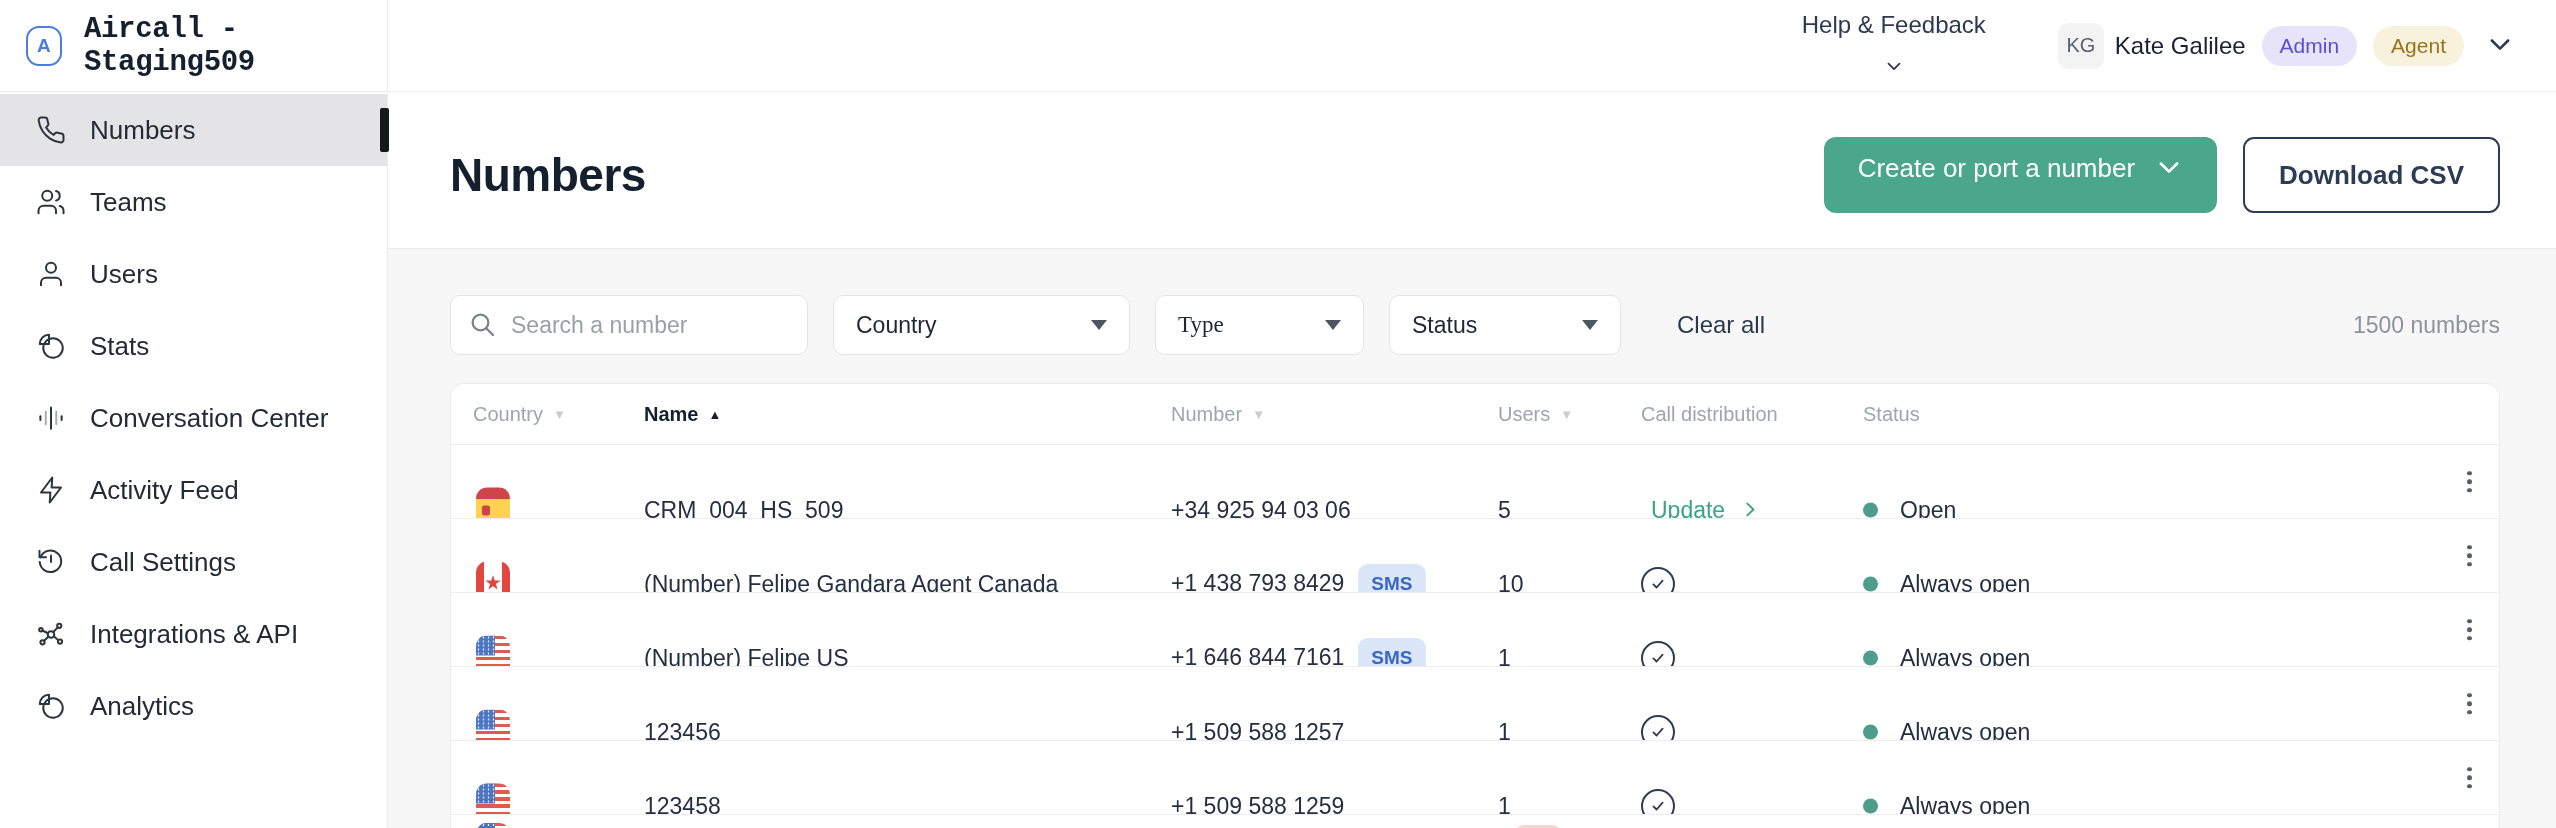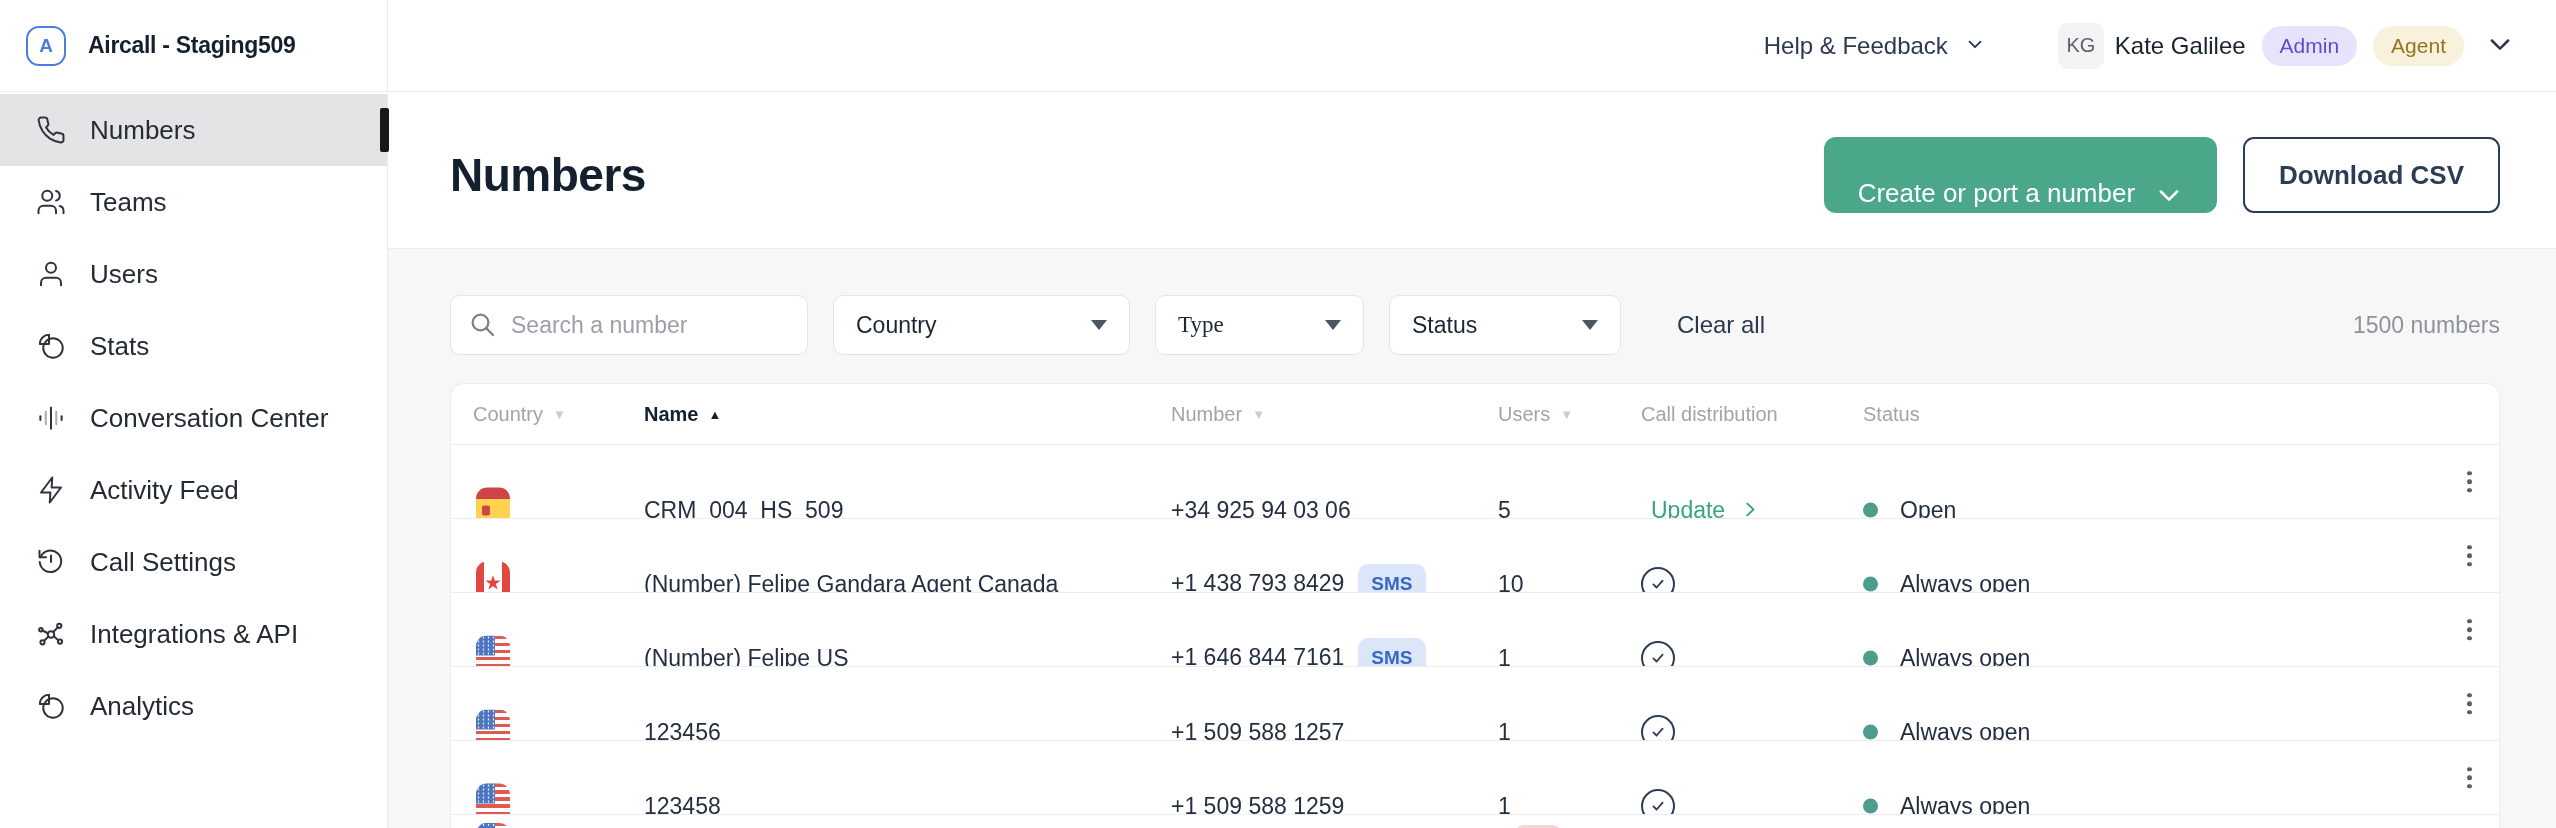--- a/index.html
+++ b/index.html
@@ -12,51 +12,51 @@
   .app { display:flex; width:2556px; height:828px; overflow:hidden; }
 
   
   .sidebar { width:388px; flex:0 0 388px; border-right:1px solid #ebebee; background:#fff; }
   .logo-row { height:92px; display:flex; align-items:center; padding-left:26px; border-bottom:1px solid #ebebee; }
   .logo-badge {
     width:40px; height:40px; border:2.5px solid var(--logo-blue,#4c7ce0); border-radius:13px;
     display:flex; align-items:center; justify-content:center;
     color:var(--logo-blue,#4c7ce0); font-size:19px; font-weight:600;
   }
-  .logo-title { margin-left:22px; font-size:23px; font-weight:700; color:#15202f; letter-spacing:-0.3px; }
+  .logo-title { margin-left:22px; font-size:29px; font-weight:700; color:#15202f; letter-spacing:-0.3px;font-family:Liberation Mono, monospace; }
 
   .nav { padding-top:2px; }
   .nav-item { position:relative; height:72px; display:flex; align-items:center; cursor:pointer; }
   .nav-item.active { background:#e4e4e6; }
   .active-bar { position:absolute; right:-2px; top:14px; width:9px; height:44px; background:#17181a; border-radius:2px; }
   .nav-icon { width:30px; height:30px; margin-left:36px; display:flex; align-items:center; justify-content:center; }
   .nav-icon svg { width:30px; height:30px; stroke:#2f343c; fill:none; stroke-width:1.6; stroke-linecap:round; stroke-linejoin:round; }
   .nav-label { margin-left:24px; font-size:26px; color:#242b36; }
 
   
   .main { flex:1; display:flex; flex-direction:column; }
   .topbar { height:92px; flex:0 0 92px; display:flex; align-items:center; justify-content:flex-end; padding-right:42px; border-bottom:1px solid #ebebee; background:#fff; }
-  .help { display:flex; align-items:center; gap:16px; cursor:pointer; }
+  .help { display:flex; align-items:center; gap:16px; cursor:pointer;flex-direction:column; }
   .help-label { font-size:24px; color:#2c3950; }
   .chev-sm svg { width:22px; height:22px; stroke:#2c3950; fill:none; stroke-width:2; stroke-linecap:round; stroke-linejoin:round; }
   .account { display:flex; align-items:center; margin-left:72px; cursor:pointer; }
   .avatar { width:46px; height:46px; border-radius:10px; background:#f3f3f4; color:#5a6270; font-size:20px; display:flex; align-items:center; justify-content:center; }
   .user-name { margin-left:11px; font-size:24px; font-weight:500; color:#19222f; }
   .role-badge { margin-left:16px; padding:8px 18px; border-radius:999px; font-size:21px; }
   .role-admin { background:var(--admin-bg,#e7e3fa); color:var(--admin-fg,#5a4fd0); }
   .role-agent { background:var(--agent-bg,#f8f1db); color:var(--agent-fg,#96741f); }
   .account-chev { margin-left:22px; }
   .account-chev svg { width:28px; height:28px; stroke:#2c3950; fill:none; stroke-width:2.2; stroke-linecap:round; stroke-linejoin:round; }
 
   .page-head { height:157px; flex:0 0 157px; display:flex; align-items:center; padding:10px 56px 0 62px; border-bottom:1px solid #ebebee; background:#fff; }
   .page-title { font-size:46px; font-weight:700; color:#15202f; letter-spacing:-0.5px; flex:1; }
   .btn-green {
-    height:76px; padding:4px 34px; border:none; border-radius:12px; cursor:pointer;
+    height:76px; padding:16px 34px; border:none; border-radius:12px; cursor:pointer;
     background:var(--green,#4aa78a); color:#fff; font-size:26px; font-weight:500;
-    font-family:inherit; display:flex; align-items:flex-end; gap:20px;
+    font-family:inherit; display:flex; align-items:flex-start; gap:20px;
   }
   .btn-green svg { width:28px; height:28px; stroke:#fff; fill:none; stroke-width:2.2; stroke-linecap:round; stroke-linejoin:round; }
   .btn-outline {
     height:76px; margin-left:26px; padding:0 34px; border-radius:11px; cursor:pointer;
     background:#fff; border:2.5px solid var(--navy,#2d3c55); color:var(--navy,#2d3c55);
     font-size:26px; font-weight:600; font-family:inherit;
   }
 
   .content { flex:1; background:#f7f7f8; padding:46px 56px 0 62px; overflow:hidden; }
 

